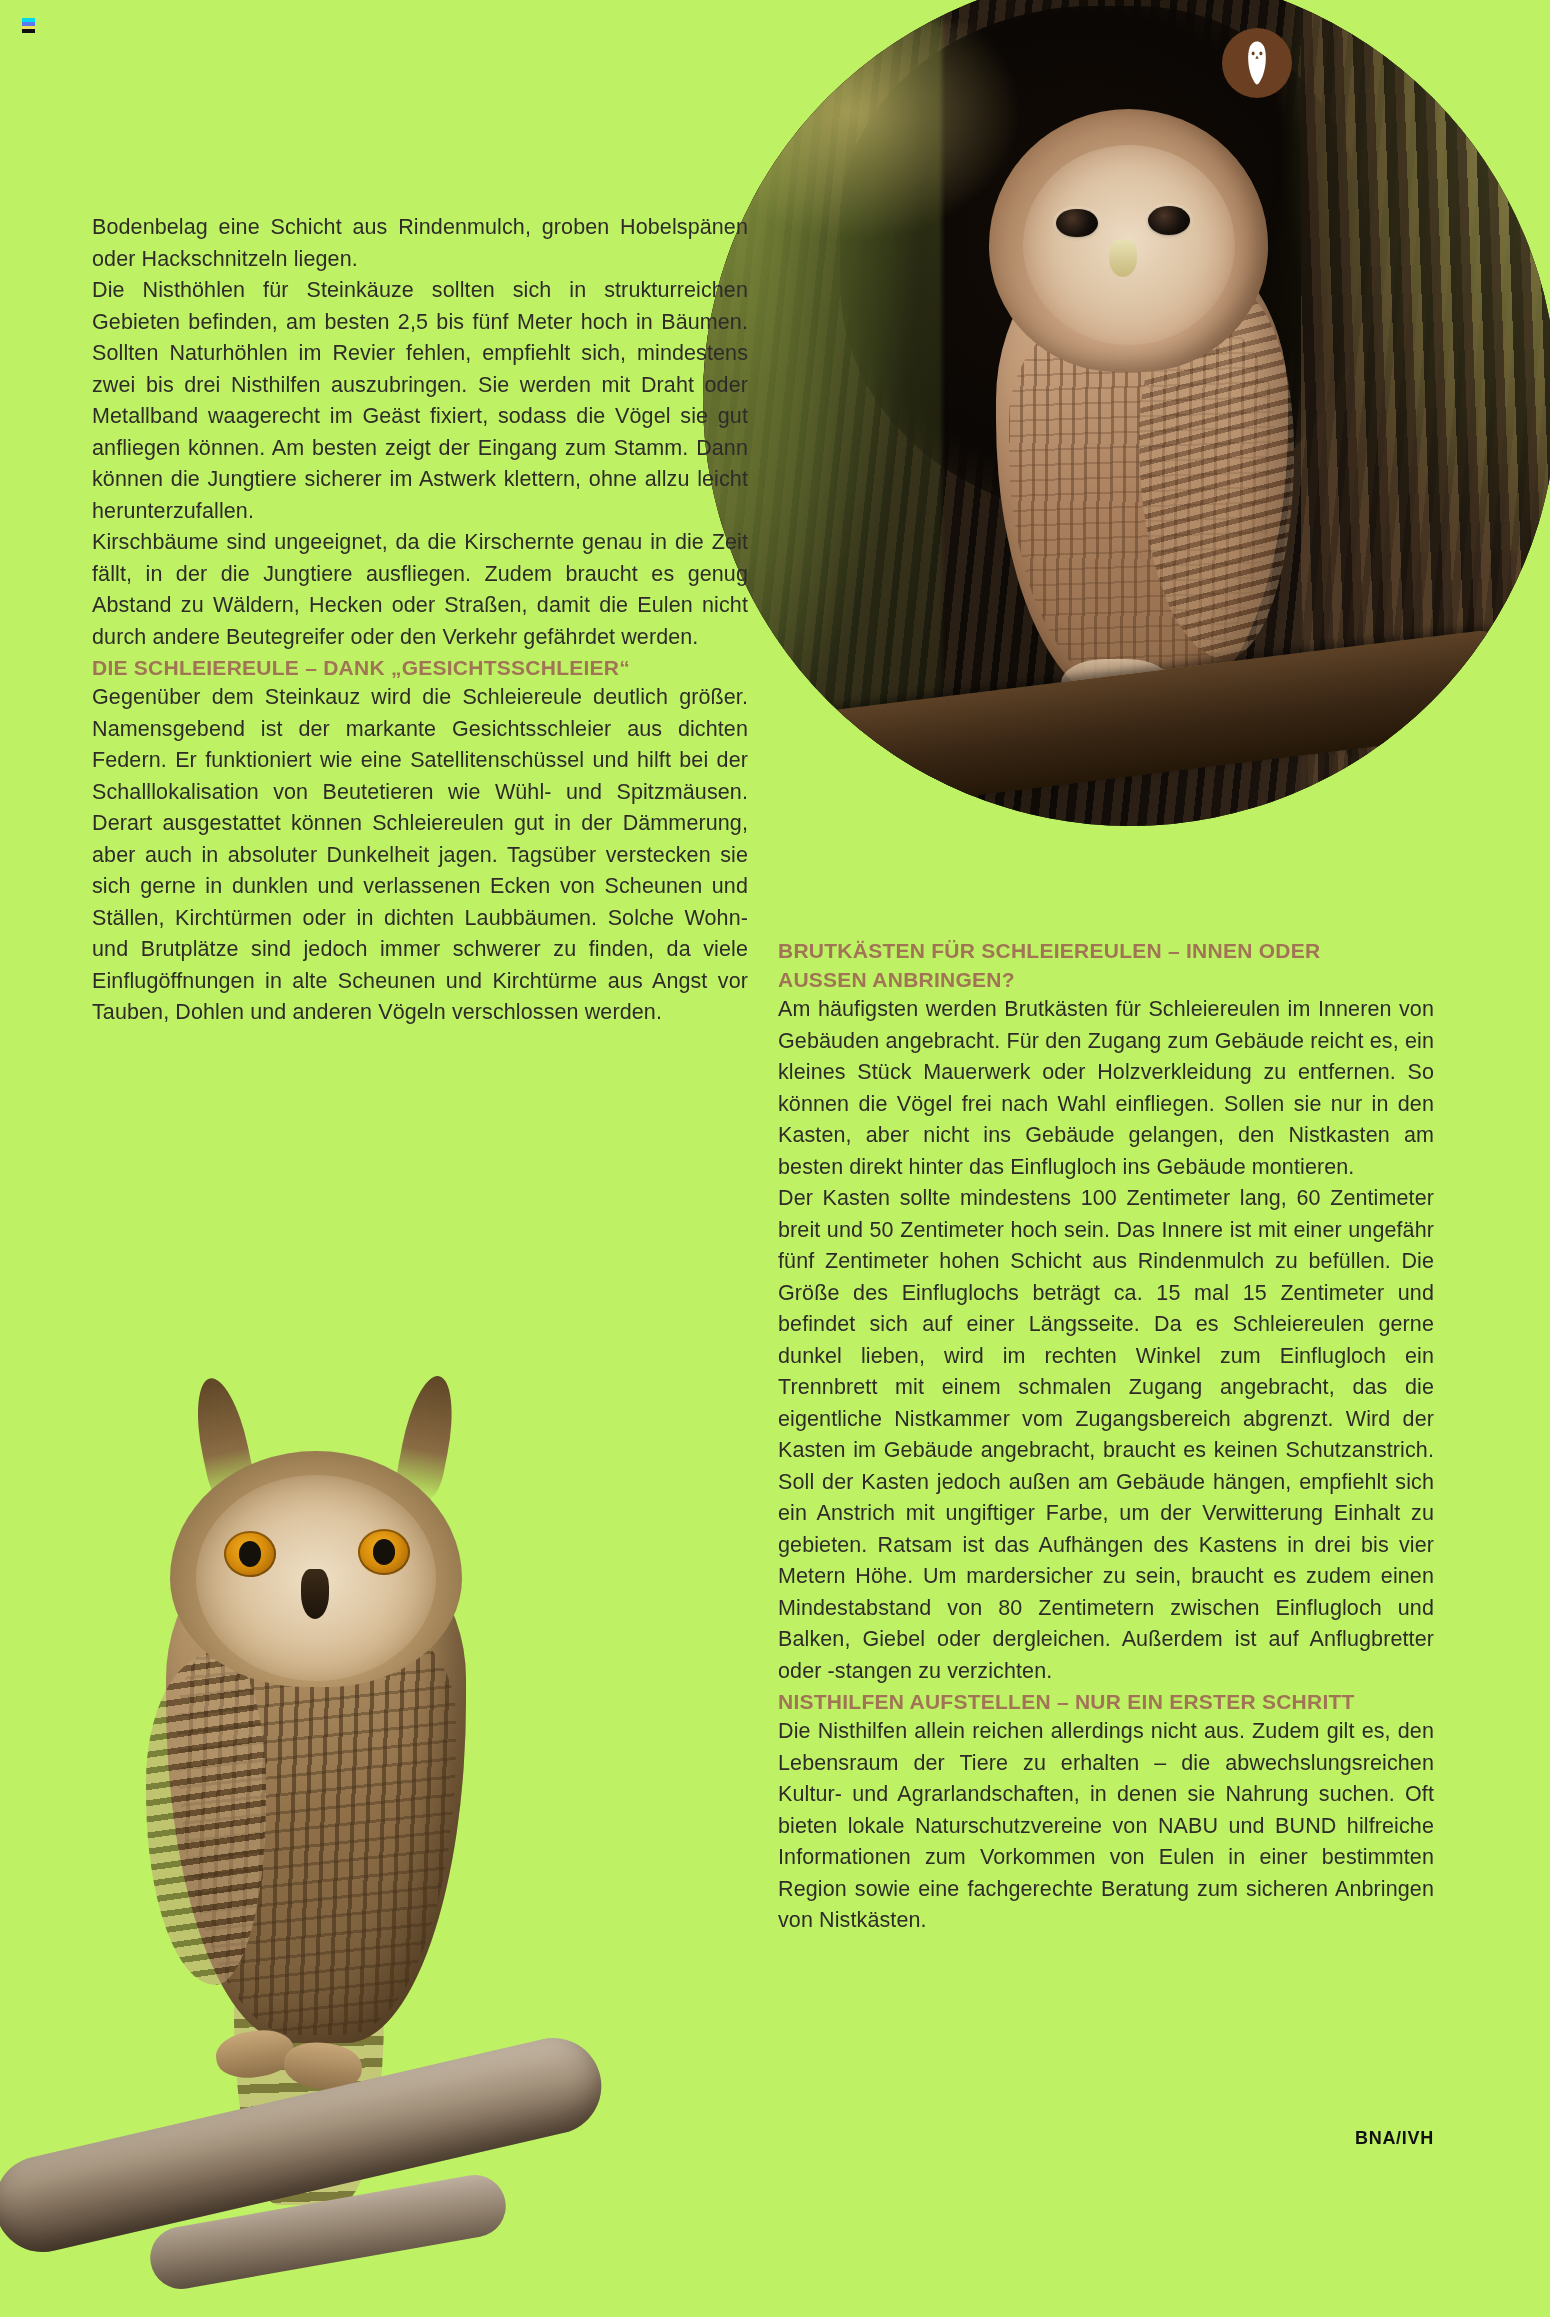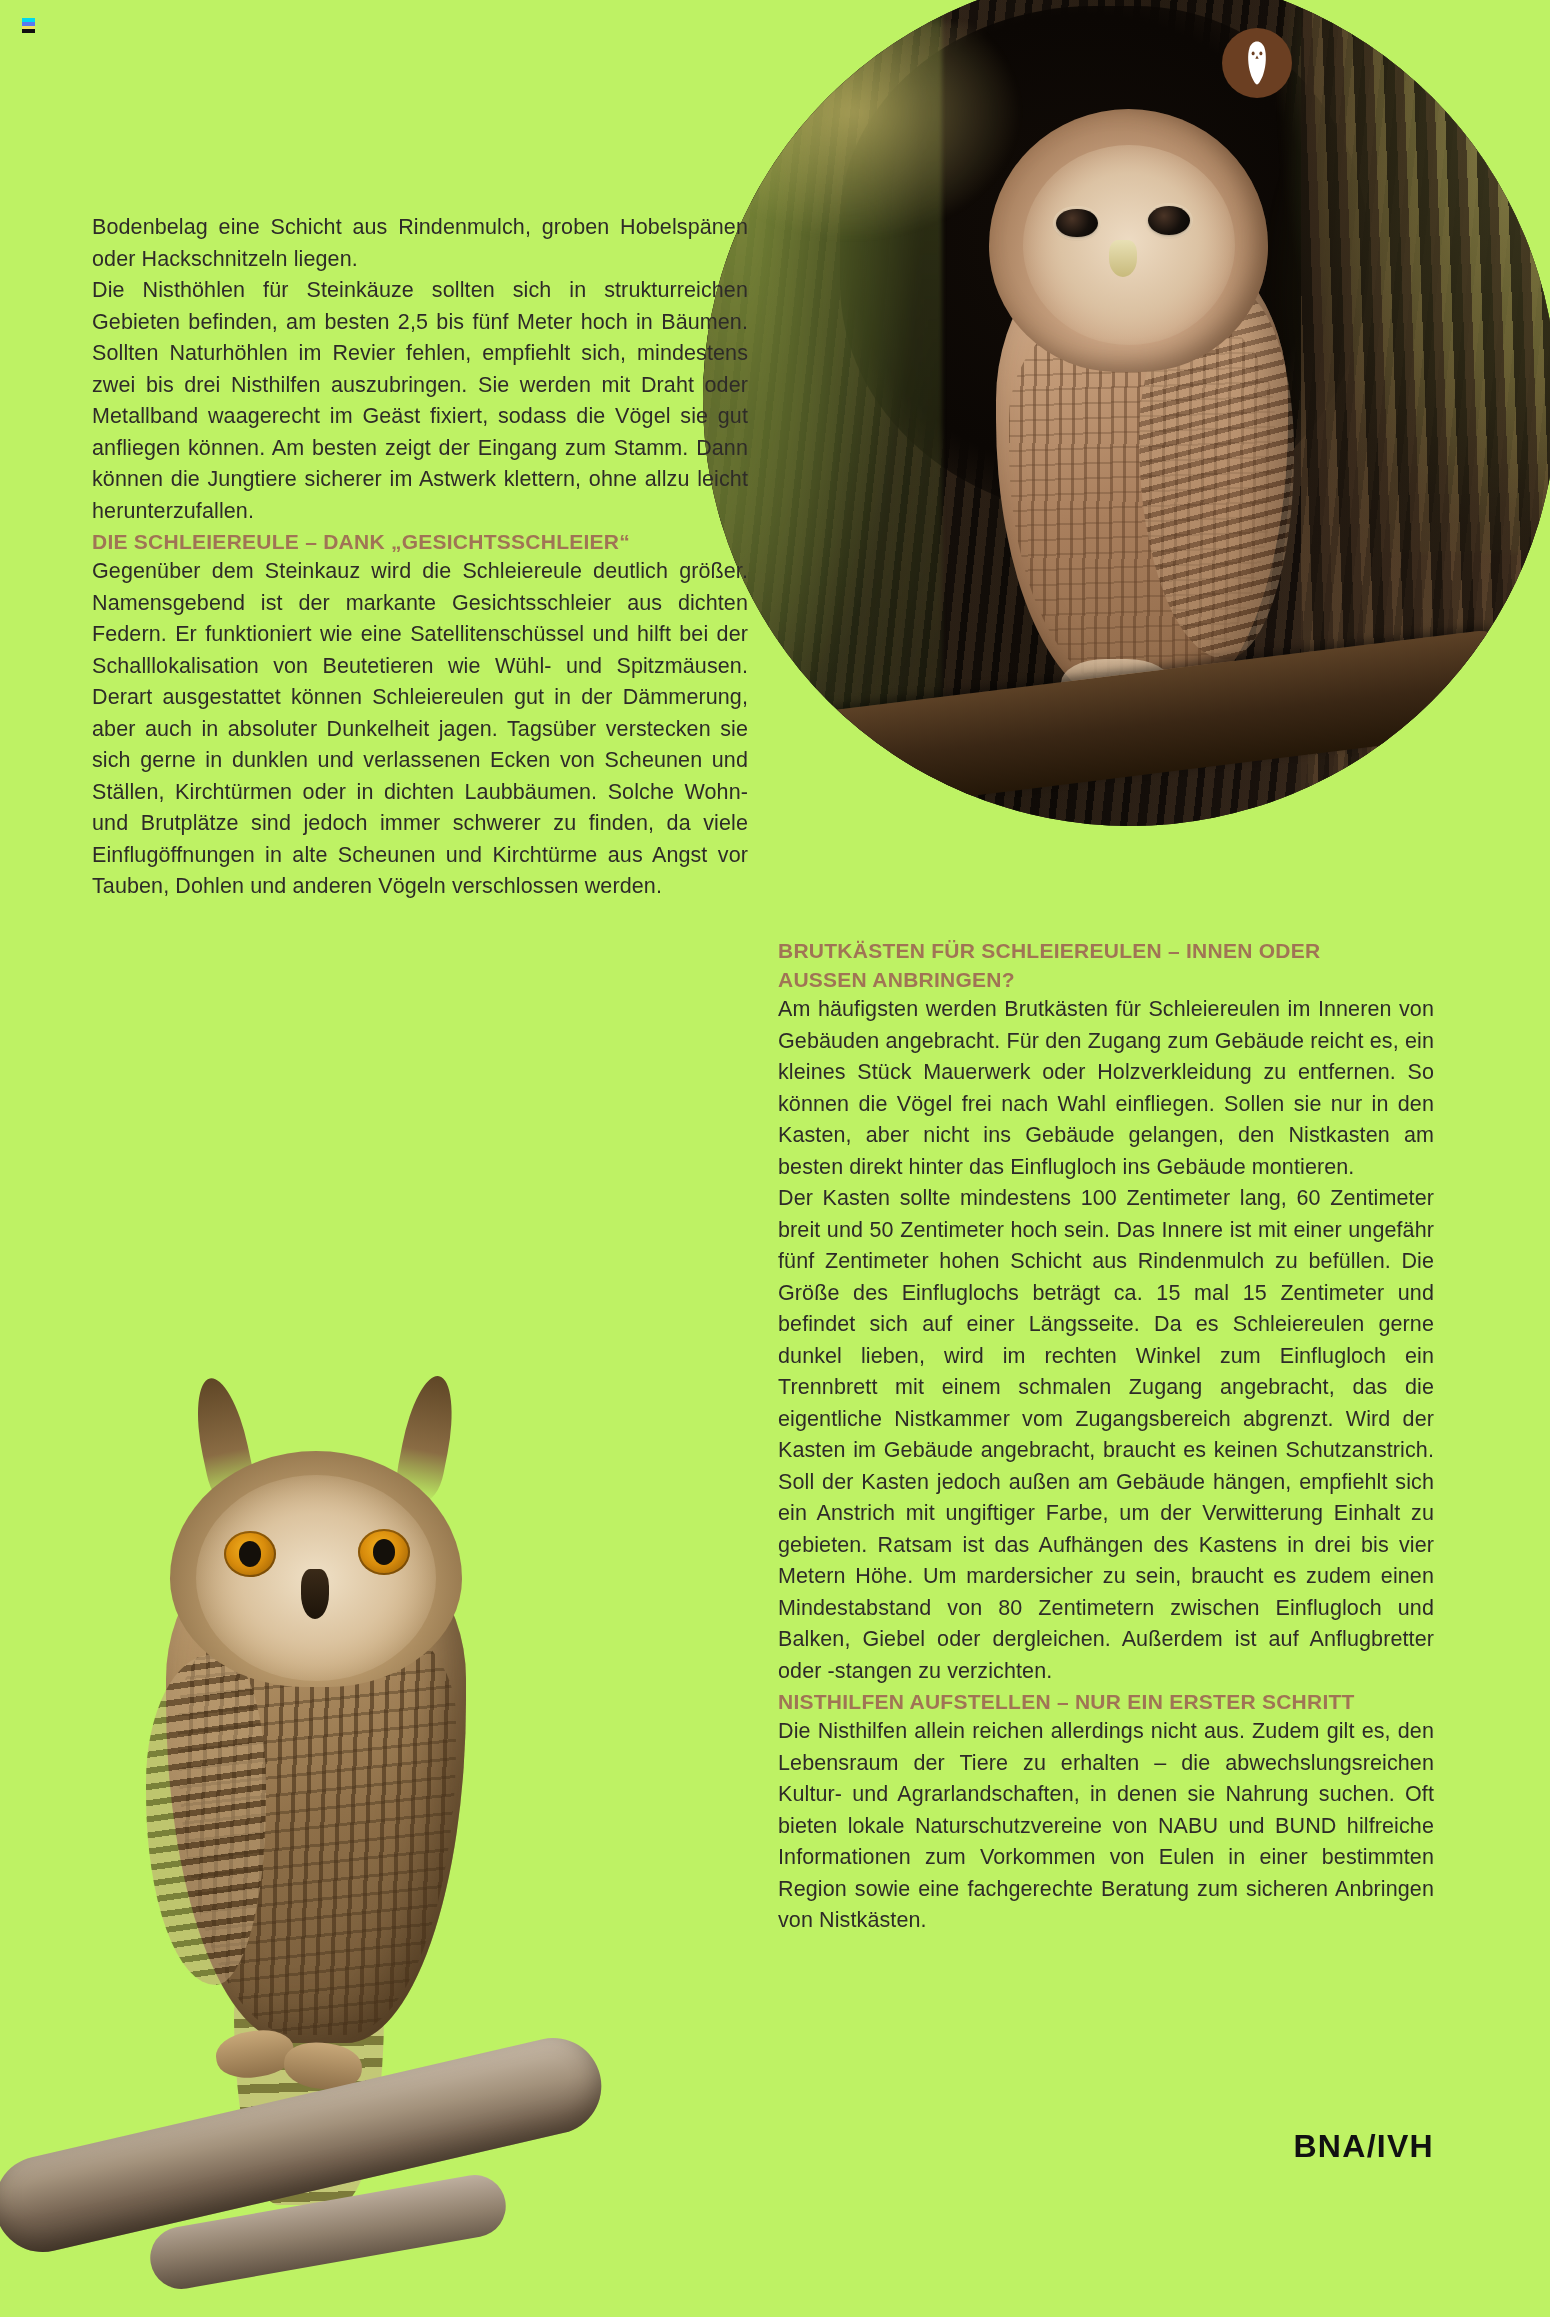--- a/index.html
+++ b/index.html
@@ -219,21 +219,21 @@
   }
   .gap-before { margin-top: 30px; }
   .gap-before-sm { margin-top: 26px; }
 
   .signature {
     position: absolute;
     left: 778px;
     top: 2128px;
     width: 656px;
     text-align: right;
-    font-size: 32px;
+    font-size: 18px;
     font-weight: 700;
     letter-spacing: .04em;
     color: #111111;
   }
 
   
   .lowl {
     position: absolute;
     left: 18px;
     top: 1355px;
@@ -386,20 +386,21 @@
       <ellipse cx="13.1" cy="13.4" rx="1.5" ry="1.9" fill="#6b3f22"></ellipse>
       <ellipse cx="20.9" cy="13.4" rx="1.5" ry="1.9" fill="#6b3f22"></ellipse>
       <path d="M17 15.6l1.7 3.2h-3.4z" fill="#6b3f22"></path>
     </svg>
   </div>
 
   <div class="col col-left">
     <p>Bodenbelag eine Schicht aus Rindenmulch, groben Hobelspänen oder Hackschnitzeln liegen.</p>
 
     <p>Die Nisthöhlen für Steinkäuze sollten sich in strukturreichen Gebieten befinden, am besten 2,5 bis fünf Meter hoch in Bäumen. Sollten Naturhöhlen im Revier fehlen, empfiehlt sich, mindestens zwei bis drei Nisthilfen auszubringen. Sie werden mit Draht oder Metallband waagerecht im Geäst fixiert, sodass die Vögel sie gut anfliegen können. Am besten zeigt der Eingang zum Stamm. Dann können die Jungtiere sicherer im Astwerk klettern, ohne allzu leicht herunterzufallen.</p>
+    <p>Kirschbäume sind ungeeignet, da die Kirschernte genau in die Zeit fällt, in der die Jungtiere ausfliegen. Zudem braucht es genug Abstand zu Wäldern, Hecken oder Straßen, damit die Eulen nicht durch andere Beutegreifer oder den Verkehr gefährdet werden.</p>
 
     <h2 class="sec gap-before">DIE SCHLEIEREULE – DANK „GESICHTSSCHLEIER“</h2>
     <p>Gegenüber dem Steinkauz wird die Schleiereule deutlich größer. Namensgebend ist der markante Gesichtsschleier aus dichten Federn. Er funktioniert wie eine Satellitenschüssel und hilft bei der Schalllokalisation von Beutetieren wie Wühl- und Spitzmäusen. Derart ausgestattet können Schleiereulen gut in der Dämmerung, aber auch in absoluter Dunkelheit jagen. Tagsüber verstecken sie sich gerne in dunklen und verlassenen Ecken von Scheunen und Ställen, Kirchtürmen oder in dichten Laubbäumen. Solche Wohn- und Brutplätze sind jedoch immer schwerer zu finden, da viele Einflugöffnungen in alte Scheunen und Kirchtürme aus Angst vor Tauben, Dohlen und anderen Vögeln verschlossen werden.</p>
   </div>
 
   <div class="col col-right">
     <h2 class="sec">BRUTKÄSTEN FÜR SCHLEIEREULEN – INNEN ODER</h2>
     <h2 class="sec">AUSSEN ANBRINGEN?</h2>
     <p>Am häufigsten werden Brutkästen für Schleiereulen im Inneren von Gebäuden angebracht. Für den Zugang zum Gebäude reicht es, ein kleines Stück Mauerwerk oder Holzverkleidung zu entfernen. So können die Vögel frei nach Wahl einfliegen. Sollen sie nur in den Kasten, aber nicht ins Gebäude gelangen, den Nistkasten am besten direkt hinter das Einflugloch ins Gebäude montieren.</p>
     <p>Der Kasten sollte mindestens 100 Zentimeter lang, 60 Zentimeter breit und 50 Zentimeter hoch sein. Das Innere ist mit einer ungefähr fünf Zentimeter hohen Schicht aus Rindenmulch zu befüllen. Die Größe des Einfluglochs beträgt ca. 15 mal 15 Zentimeter und befindet sich auf einer Längsseite. Da es Schleiereulen gerne dunkel lieben, wird im rechten Winkel zum Einflugloch ein Trennbrett mit einem schmalen Zugang angebracht, das die eigentliche Nistkammer vom Zugangsbereich abgrenzt. Wird der Kasten im Gebäude angebracht, braucht es keinen Schutzanstrich. Soll der Kasten jedoch außen am Gebäude hängen, empfiehlt sich ein Anstrich mit ungiftiger Farbe, um der Verwitterung Einhalt zu gebieten. Ratsam ist das Aufhängen des Kastens in drei bis vier Metern Höhe. Um mardersicher zu sein, braucht es zudem einen Mindestabstand von 80 Zentimetern zwischen Einflugloch und Balken, Giebel oder dergleichen. Außerdem ist auf Anflugbretter oder -stangen zu verzichten.</p>

